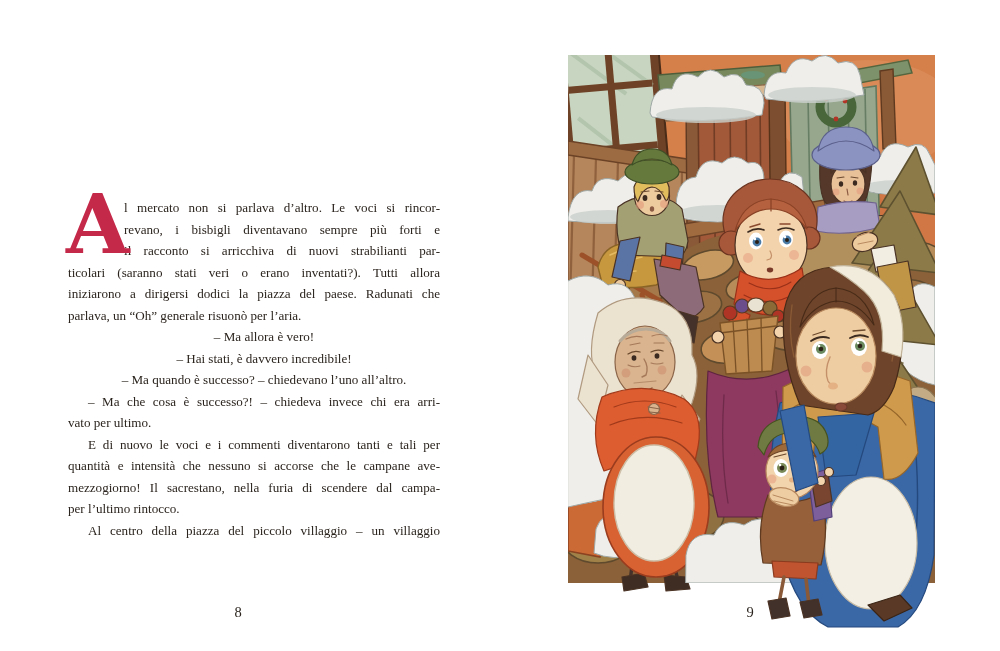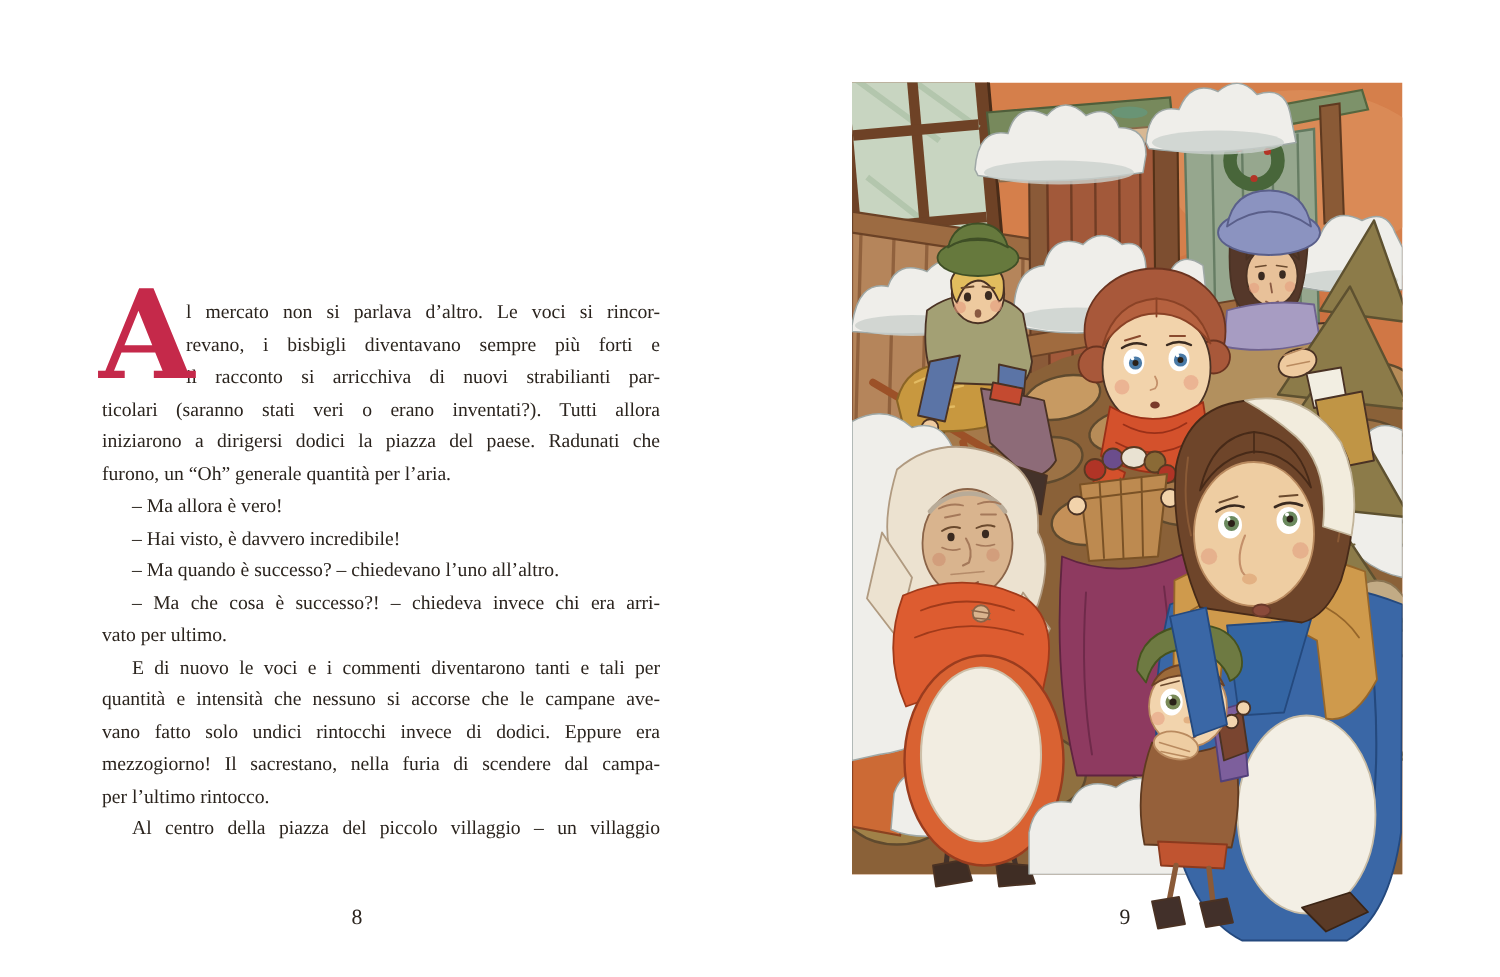--- a/index.html
+++ b/index.html
@@ -2,21 +2,21 @@
 <html style="--dropcap: #c5294a; --text-color: #2b241e;"><head>
 <meta charset="utf-8">
 <style>
   html,body{margin:0;padding:0;}
   body{width:1000px;height:651px;background:#ffffff;font-family:"Liberation Serif","DejaVu Serif",serif;overflow:hidden;}
   .spread{position:relative;width:1000px;height:651px;background:#ffffff;}
   .text-column{position:absolute;left:68px;top:197px;width:372px;color:var(--text-color,#2b241e);}
   .para{margin:0;}
   .line{height:21.5px;line-height:21.5px;font-size:13.1px;letter-spacing:0px;overflow:visible;}
   .line.just{text-align:justify;text-align-last:justify;}
-  .line.indent{text-indent:20px;}
+  .line.indent{text-indent:20px;text-align:center;}
   .dropfloat{float:left;width:56px;height:64.5px;position:relative;}
   .dropcap{position:absolute;left:-2px;top:-14px;font-family:"DejaVu Serif",serif;font-weight:bold;
            font-size:82px;line-height:82px;color:var(--dropcap,#c5294a);}
   .folio{position:absolute;top:604px;width:24px;text-align:center;font-size:14.5px;color:var(--text-color,#2b241e);}
   .folio-left{left:226px;}
   .folio-right{left:738px;}
   .illustration{position:absolute;left:568px;top:55px;width:367px;height:575px;}
   .illustration svg{display:block;}
 </style>
 </head>
@@ -27,39 +27,38 @@
   <div class="text-column">
       <div class="para">
         <span class="dropfloat">
           <span class="dropcap">A</span>
         </span>
         <div class="line just">l mercato non si parlava d’altro. Le voci si rincor-</div>
         <div class="line just">revano, i bisbigli diventavano sempre più forti e</div>
         <div class="line just">il racconto si arricchiva di nuovi strabilianti par-</div>
         <div class="line just">ticolari (saranno stati veri o erano inventati?). Tutti allora</div>
         <div class="line just">iniziarono a dirigersi dodici la piazza del paese. Radunati che</div>
-        <div class="line">furono, un “Oh” generale quantità per l’aria.</div>
+        <div class="line">parlava, un “Oh” generale risuonò per l’aria.</div>
       </div>
       <div class="para">
         <div class="line indent">– Ma allora è vero!</div>
       </div>
       <div class="para">
-        <div class="line indent">– Hai visto, è davvero incredibile!</div>
+        <div class="line indent">– Hai stati, è davvero incredibile!</div>
       </div>
       <div class="para">
         <div class="line indent">– Ma quando è successo? – chiedevano l’uno all’altro.</div>
       </div>
       <div class="para">
         <div class="line just indent">– Ma che cosa è successo?! – chiedeva invece chi era arri-</div>
         <div class="line">vato per ultimo.</div>
       </div>
       <div class="para">
         <div class="line just indent">E di nuovo le voci e i commenti diventarono tanti e tali per</div>
         <div class="line just">quantità e intensità che nessuno si accorse che le campane ave-</div>
-        <div class="line just">vano fatto solo undici rintocchi invece di dodici. Eppure era</div>
         <div class="line just">mezzogiorno! Il sacrestano, nella furia di scendere dal campa-</div>
         <div class="line">per l’ultimo rintocco.</div>
       </div>
       <div class="para">
         <div class="line just indent">Al centro della piazza del piccolo villaggio – un villaggio</div>
       </div>
     </div>
   <div class="folio folio-left">8</div>
 
   <div class="illustration">

